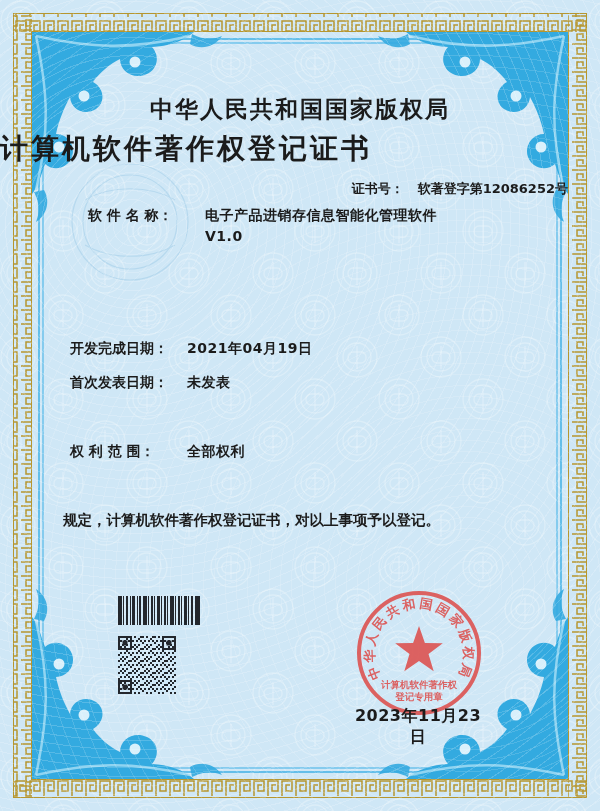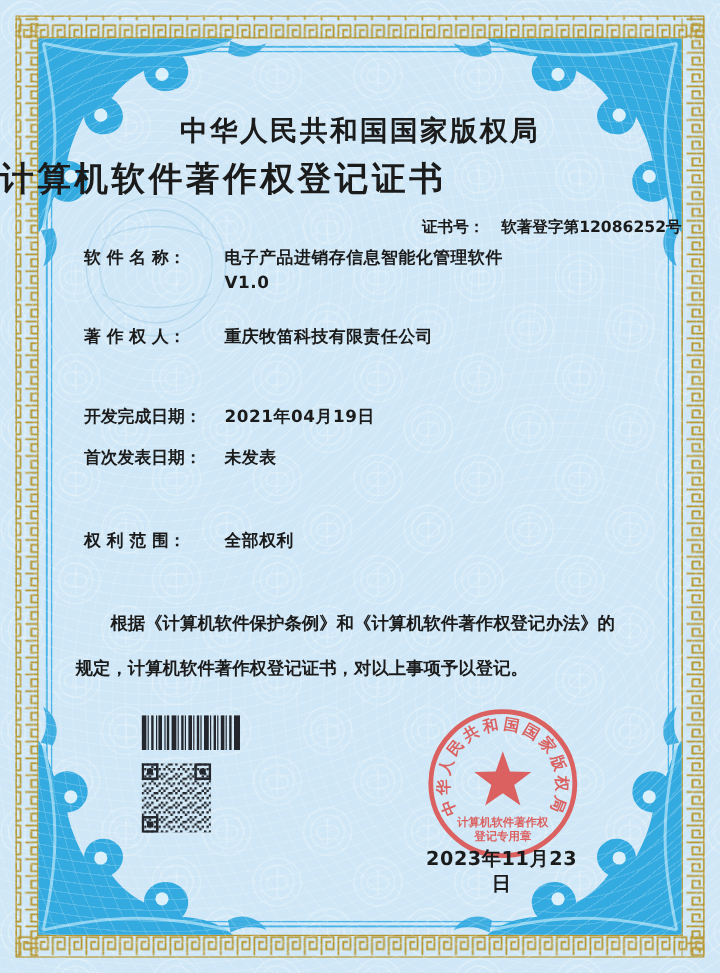--- a/index.html
+++ b/index.html
@@ -19,21 +19,21 @@
   .authority{position:absolute;top:94px;left:0;width:600px;text-align:center;
     font-size:23px;font-weight:700;letter-spacing:2px;}
   .cert-title{position:absolute;top:130px;left:0;width:600px;text-align:left;
     font-size:28px;font-weight:800;letter-spacing:3px;}
   .cert-no{position:absolute;top:180px;left:0;width:530px;text-align:right;
     font-size:13px;font-weight:700;margin-left:38px;}
   .cert-no .val{margin-left:14px;}
   .row{position:absolute;left:70px;font-size:14px;font-weight:700;line-height:21px;white-space:nowrap;}
   .row .lbl{display:inline-block;width:112px;vertical-align:top;}
   .row .val{display:inline-block;letter-spacing:.5px;vertical-align:top;margin-left:5px;}
-  .r1{top:205px;} .r2{top:271px;} .r3{top:338px;} .r4{top:372px;}
+  .r1{top:205px;margin-left:18px;} .r2{top:271px;} .r3{top:338px;} .r4{top:372px;}
   .r5{top:406px;} .r6{top:441px;} .r7{top:476px;}
   .statement{position:absolute;top:501px;left:63px;width:474px;
     font-size:14.5px;font-weight:700;line-height:38px;}
   .statement .l1{text-indent:2em;}
   .barcode{position:absolute;left:118px;top:596px;width:82px;height:29px;}
   .qrcode{position:absolute;left:118px;top:636px;width:58px;height:58px;}
   .seal{position:absolute;left:355px;top:589px;width:128px;height:128px;opacity:.88;}
   .issue-date{position:absolute;left:352px;top:706px;width:132px;text-align:center;
     font-size:16px;font-weight:700;letter-spacing:.5px;}
 </style>
@@ -102,35 +102,31 @@
 
   <div class="authority">中华人民共和国国家版权局</div>
   <div class="cert-title">计算机软件著作权登记证书</div>
   <div class="cert-no">
     <span>证书号：</span><span class="val">软著登字第12086252号</span>
   </div>
 
   <div class="row r1">
     <span class="lbl">软 件 名 称：</span><span class="val"><span>电子产品进销存信息智能化管理软件</span><br><span>V1.0</span></span>
   </div>
-  <div class="row r2">
-    <span class="lbl">著 作 权 人：</span><span class="val">重庆牧笛科技有限责任公司</span>
-  </div>
   <div class="row r3">
     <span class="lbl">开发完成日期：</span><span class="val">2021年04月19日</span>
   </div>
   <div class="row r4">
     <span class="lbl">首次发表日期：</span><span class="val">未发表</span>
   </div>
   <div class="row r6">
     <span class="lbl">权 利 范 围：</span><span class="val">全部权利</span>
   </div>
 
   <div class="statement">
-    <div class="l1">根据《计算机软件保护条例》和《计算机软件著作权登记办法》的</div>
     <div class="l2">规定，计算机软件著作权登记证书，对以上事项予以登记。</div>
   </div>
 
   <svg class="barcode" viewBox="0 0 82 29">
     <g fill="#23272d">
       <rect x="0" width="4" height="29"></rect>
         <rect x="5" width="1" height="29"></rect>
       <rect x="8" width="2" height="29"></rect>
         <rect x="12" width="1" height="29"></rect>
       <rect x="14" width="3" height="29"></rect>

